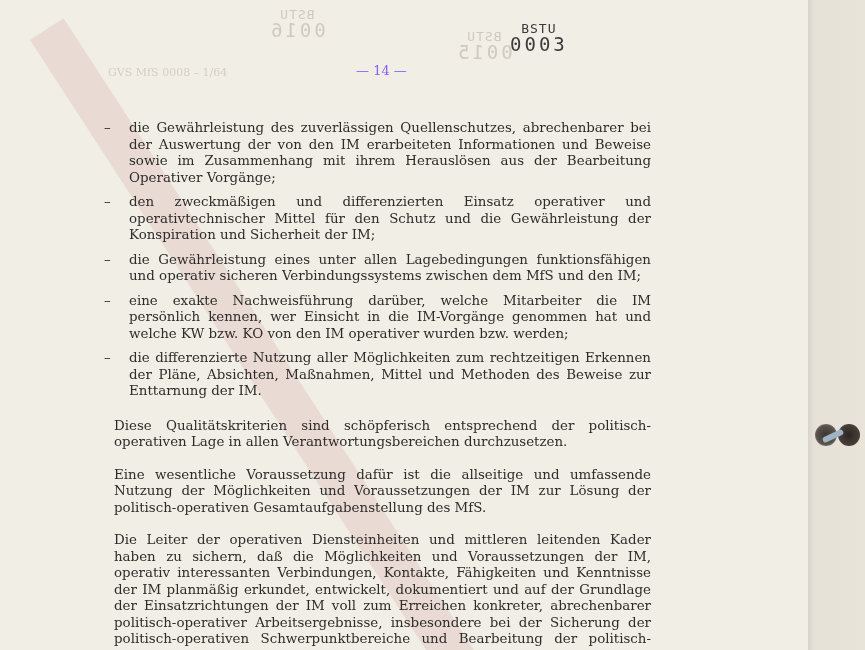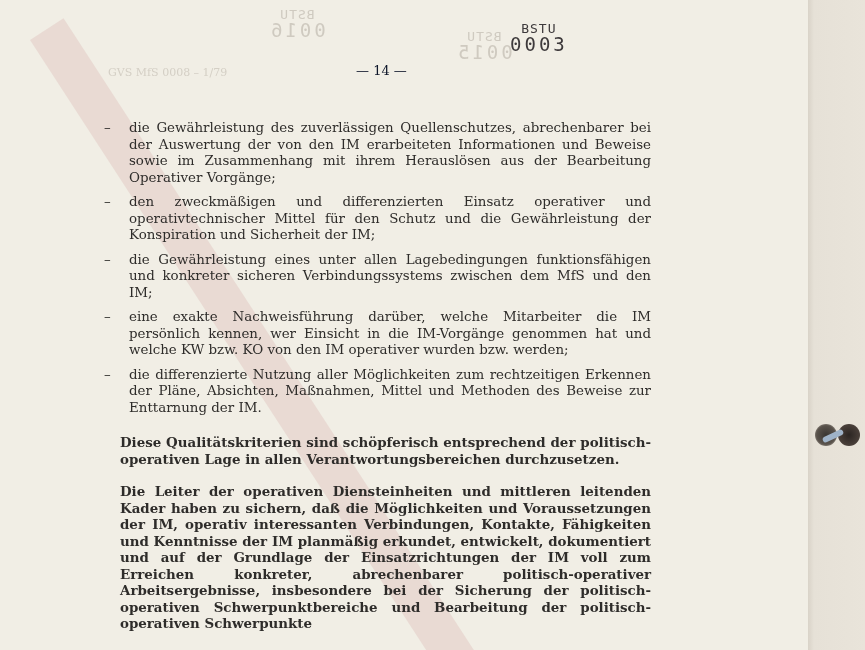--- a/index.html
+++ b/index.html
@@ -29,29 +29,29 @@
   .stamp .s1 { font-size:13px; letter-spacing:1px; }
   .stamp .s2 { font-size:19px; letter-spacing:3px; }
   .stamp-main { left:510px; top:22px; color:#3e3a3c; }
   .ghost { color:#cfcac0; transform:scaleX(-1); }
   .ghost1 { left:268px; top:8px; }
   .ghost2 { left:455px; top:30px; }
   .ghost-line {
     position:absolute; left:108px; top:66px; font-size:11px; color:#d4cfc5;
   }
   .page-number {
-    position:absolute; left:356px; top:63px; font-size:13px; color:#0f172a;text-align:center;
+    position:absolute; left:356px; top:63px; font-size:13px; color:#8b5cf6;text-align:center;
   }
   .content {
     position:absolute; left:104px; top:120px; width:547px;
     font-size:13.4px; line-height:16.5px;
   }
   .item { position:relative; padding-left:25px; margin-bottom:8px; text-align:justify; }
   .item .dash { position:absolute; left:0; top:0; }
-  .para { text-align:justify; margin:0 0 16px 16px;font-weight:bold; }
+  .para { text-align:justify; margin:0 0 16px 10px; }
   .list { margin-bottom:18px; }
   .hole {
     position:absolute; top:424px; width:22px; height:22px; border-radius:50%;
     background:radial-gradient(circle at 50% 50%,#3a3632 0,#5a534c 60%,#cfc9be 100%);
   }
   .hole1 { left:815px; }
   .hole2 { left:838px; background:radial-gradient(circle,#2b2522 0,#4a403a 70%,#b9b0a4 100%); }
   .cord {
     position:absolute; left:822px; top:433px; width:22px; height:6px;
     background:#9fb3c8; transform:rotate(-25deg); border-radius:3px;
@@ -64,53 +64,54 @@
   <div class="red-stripe"></div>
 
   <div class="stamp ghost ghost1">
     <div class="s1">BSTU</div>
     <div class="s2">0016</div>
   </div>
   <div class="stamp ghost ghost2">
     <div class="s1">BSTU</div>
     <div class="s2">0015</div>
   </div>
-  <div class="ghost-line">GVS MfS 0008 – 1/79</div>
+  <div class="ghost-line">GVS MfS 0008 – 1/64</div>
 
   <div class="stamp stamp-main">
     <div class="s1">BSTU</div>
     <div class="s2">0003</div>
   </div>
 
   <div class="page-number">— 14 —</div>
 
   <div class="content">
     <div class="list">
       <div class="item">
         <span class="dash">–</span>
         <span>die Gewährleistung des zuverlässigen Quellenschutzes, abrechenbarer bei der Auswertung der von den IM erarbeiteten Informationen und Beweise sowie im Zusammenhang mit ihrem Herauslösen aus der Bearbeitung Operativer Vorgänge;</span>
       </div>
       <div class="item">
         <span class="dash">–</span>
         <span>den zweckmäßigen und differenzierten Einsatz operativer und operativtechnischer Mittel für den Schutz und die Gewährleistung der Konspiration und Sicherheit der IM;</span>
       </div>
       <div class="item">
         <span class="dash">–</span>
-        <span>die Gewährleistung eines unter allen Lagebedingungen funktionsfähigen und konkreter sicheren Verbindungssystems zwischen dem MfS und den IM;</span>
+        <span>die Gewährleistung eines unter allen Lagebedingungen funktionsfähigen und operativ sicheren Verbindungssystems zwischen dem MfS und den IM;</span>
       </div>
       <div class="item">
         <span class="dash">–</span>
         <span>eine exakte Nachweisführung darüber, welche Mitarbeiter die IM persönlich kennen, wer Einsicht in die IM-Vorgänge genommen hat und welche KW bzw. KO von den IM operativer wurden bzw. werden;</span>
       </div>
       <div class="item">
         <span class="dash">–</span>
         <span>die differenzierte Nutzung aller Möglichkeiten zum rechtzeitigen Erkennen der Pläne, Absichten, Maßnahmen, Mittel und Methoden des Beweise zur Enttarnung der IM.</span>
       </div>
     </div>
     <p class="para">Diese Qualitätskriterien sind schöpferisch entsprechend der politisch-operativen Lage in allen Verantwortungsbereichen durchzusetzen.</p>
+    <p class="para">Eine wesentliche Voraussetzung dafür ist die allseitige und umfassende Nutzung der Möglichkeiten und Voraussetzungen der IM zur Lösung der politisch-operativen Gesamtaufgabenstellung des MfS.</p>
     <p class="para">Die Leiter der operativen Diensteinheiten und mittleren leitenden Kader haben zu sichern, daß die Möglichkeiten und Voraussetzungen der IM, operativ interessanten Verbindungen, Kontakte, Fähigkeiten und Kenntnisse der IM planmäßig erkundet, entwickelt, dokumentiert und auf der Grundlage der Einsatzrichtungen der IM voll zum Erreichen konkreter, abrechenbarer politisch-operativer Arbeitsergebnisse, insbesondere bei der Sicherung der politisch-operativen Schwerpunktbereiche und Bearbeitung der politisch-operativen Schwerpunkte</p>
   </div>
 </div>
 
 <div class="page-edge"></div>
 <div class="hole hole1"></div>
 <div class="hole hole2"></div>
 <div class="cord"></div>
 
 </body></html>

